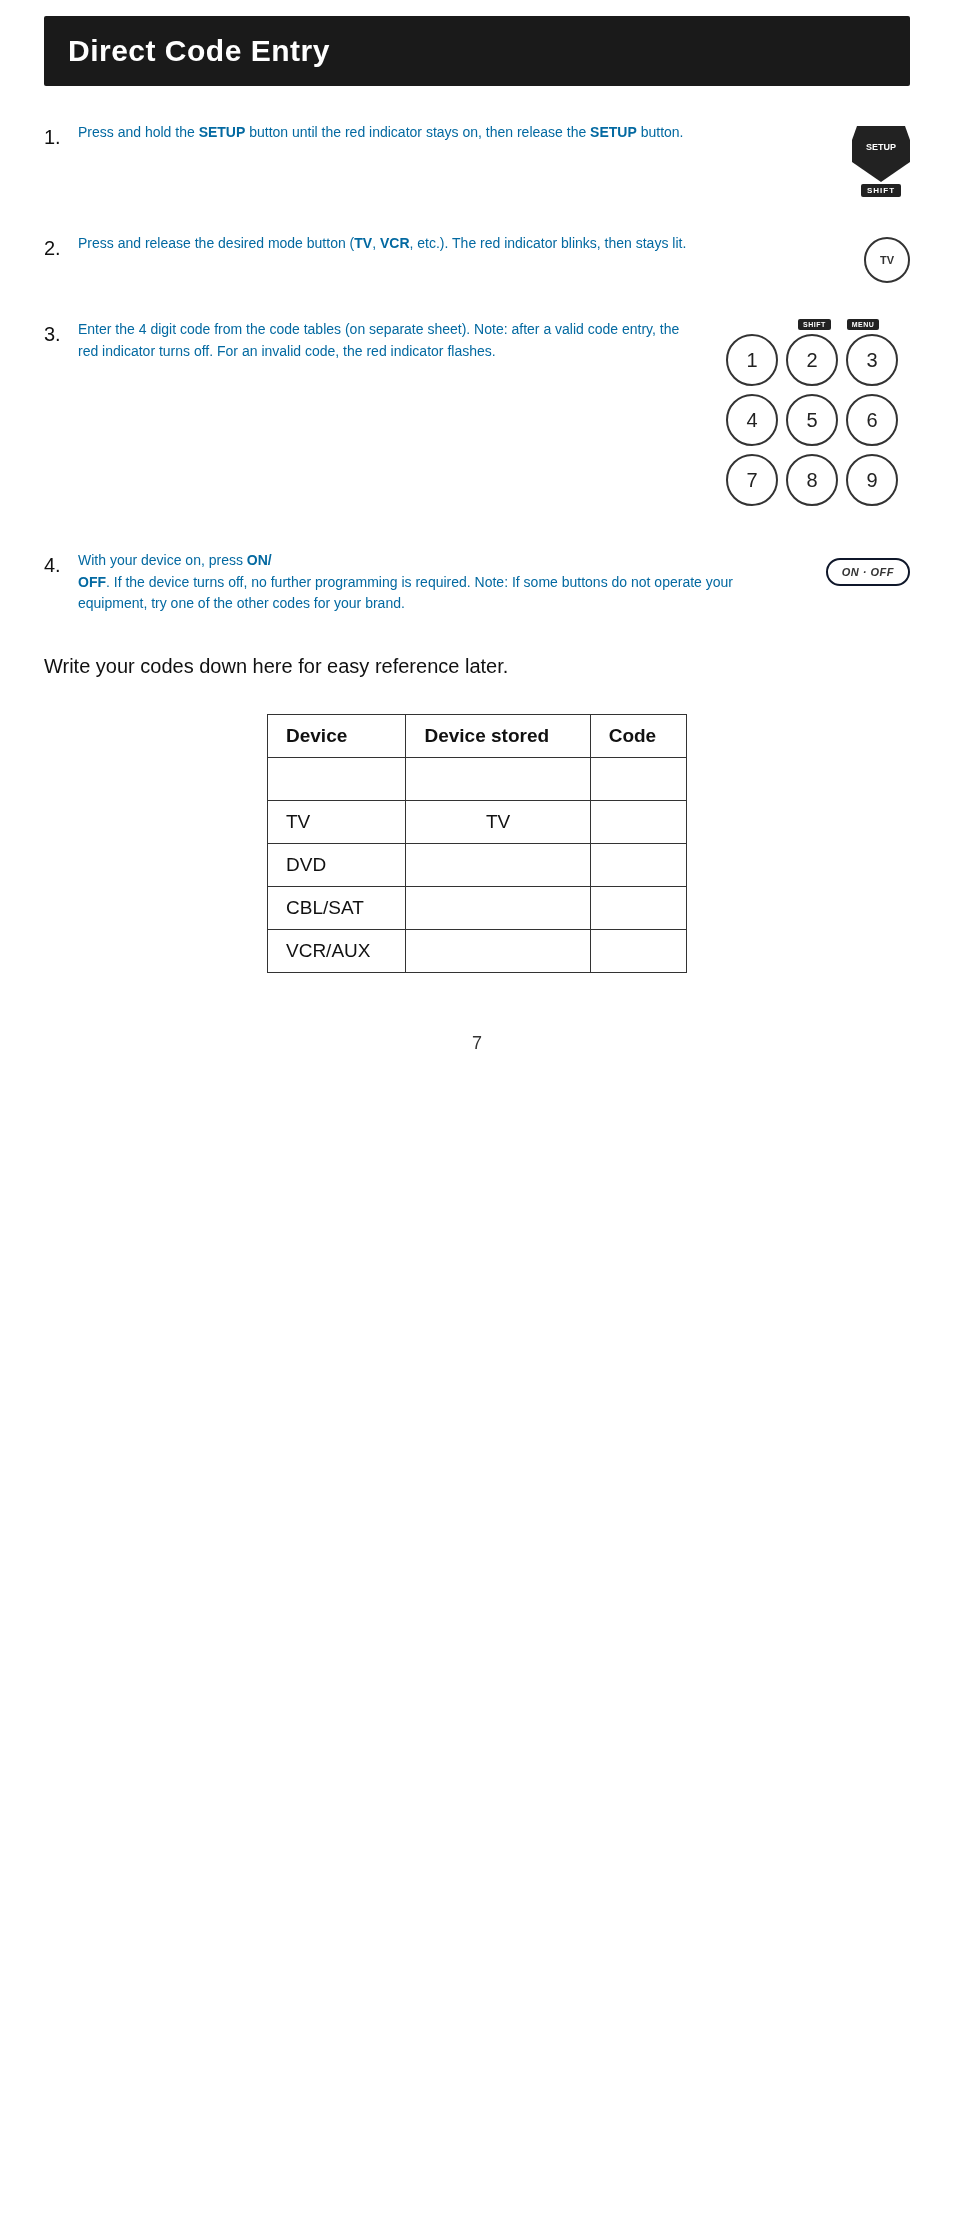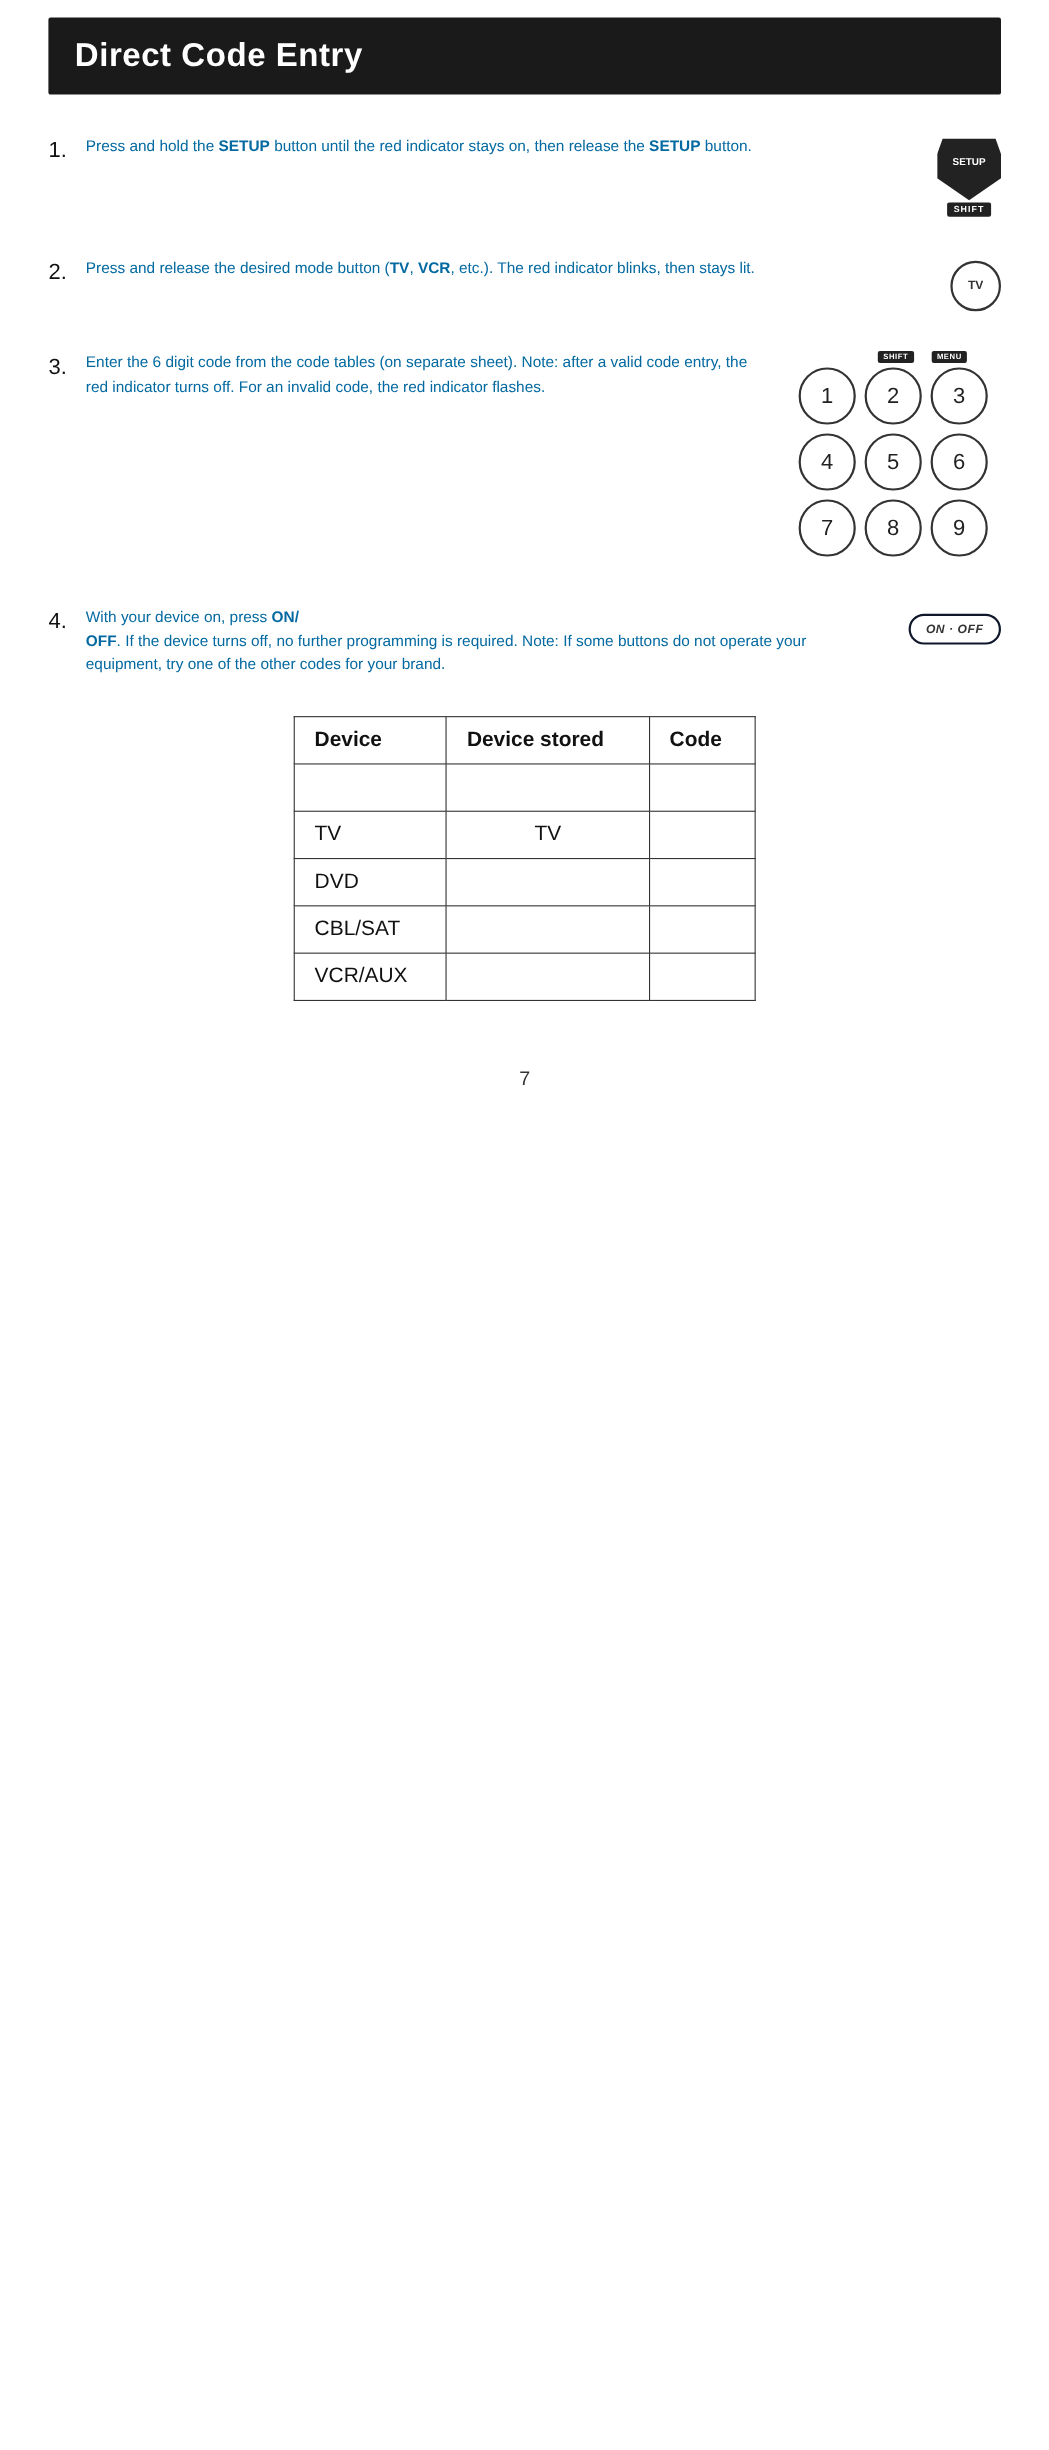--- a/index.html
+++ b/index.html
@@ -256,21 +256,21 @@
     <div class="step-icon">
       <div class="tv-circle-btn">TV</div>
     </div>
   </div>
 
   <div class="step-section">
     <div class="step-row" style="flex:1">
       <div class="step-num-col">3.</div>
       <div class="step3-body">
         <div class="step-content-col">
-          Enter the 6 digit code from the code tables (on separate sheet). Note: after a valid code entry, the red indicator turns off.  For an invalid code, the red indicator flashes.
+          Enter the 4 digit code from the code tables (on separate sheet). Note: after a valid code entry, the red indicator turns off.  For an invalid code, the red indicator flashes.
         </div>
 
         <div class="numpad-area">
 
           <div style="display:flex;width:196px;justify-content:flex-start;align-items:center;margin-bottom:4px;gap:0;">
             <div style="width:60px;"></div>
             <div class="numpad-shift-label">SHIFT</div>
             <div style="width:8px;"></div>
             <div class="numpad-menu-label">MENU</div>
           </div>
@@ -305,20 +305,23 @@
         <div class="step-content-col">
           With your device on, press <strong>ON/<br>OFF</strong>. If the device turns off, no further programming is required. Note: If some buttons do not operate your equipment, try one of the other codes for your brand.
         </div>
         <div class="step-icon" style="padding-top:8px;">
           <div class="onoff-btn">ON · OFF</div>
         </div>
       </div>
     </div>
   </div>
 
+  <div class="reference-text">
+    <span>Write your codes down here for easy reference later.</span>
+  </div>
 
   <div class="table-section">
     <table class="code-table">
       <thead>
         <tr>
           <th>Device</th>
           <th>Device stored</th>
           <th>Code</th>
         </tr>
       </thead>

